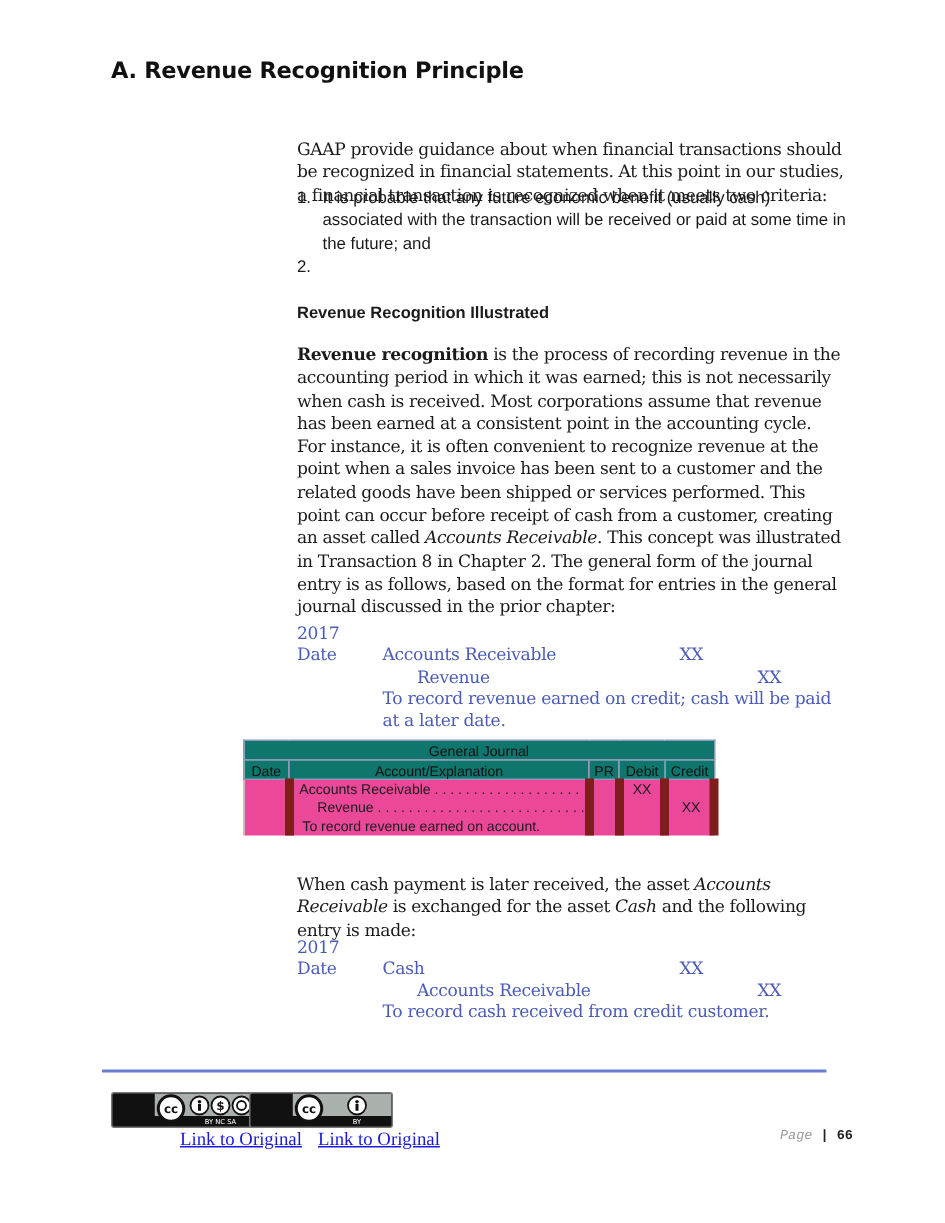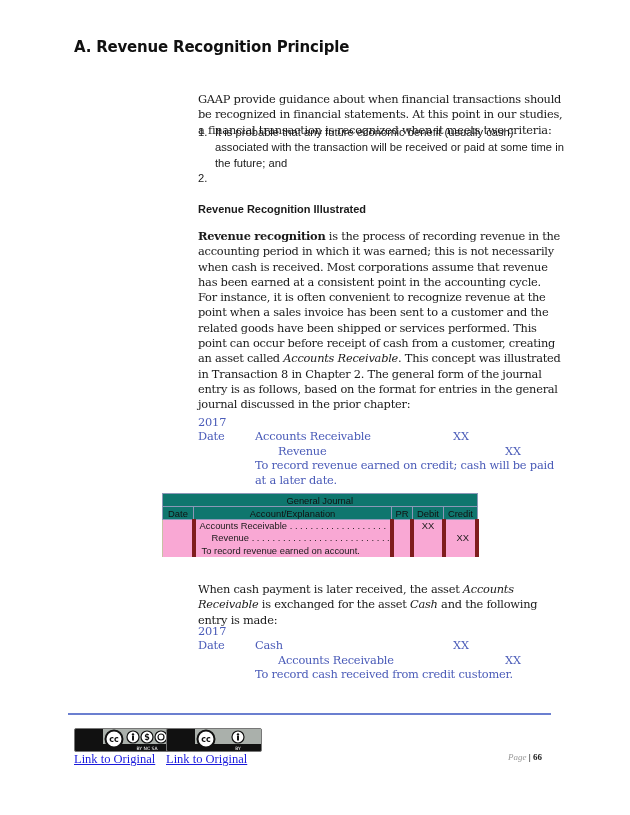--- a/index.html
+++ b/index.html
@@ -7,26 +7,26 @@
   .abs { position:absolute; }
   .h1 { left:74px; top:38px; font-family:"DejaVu Sans", sans-serif; font-weight:bold; font-size:15px; color:#111; letter-spacing:-0.2px; }
   .para { left:198px; width:365px; font-size:11.4px; line-height:15.3px; letter-spacing:-0.25px; }
   .list { left:198px; width:370px; font-family:"Liberation Sans", sans-serif; font-size:11.2px; line-height:15.3px; margin:0; padding:0; list-style:none; }
   .list li { position:relative; padding-left:17px; }
   .list li .num { position:absolute; left:0; top:0; }
   .h2 { left:198px; top:203px; font-family:"Liberation Sans", sans-serif; font-weight:bold; font-size:11px; }
   .entry { font-family:"DejaVu Serif", serif; font-size:11.4px; color:#4a5bb8; line-height:14.6px; letter-spacing:-0.2px; }
   table.gj { position:absolute; left:162px; top:493px; width:317px; border-collapse:collapse; font-family:"Liberation Sans", sans-serif; font-size:9.4px; }
   table.gj th { background:#0f766e; font-weight:normal; color:#111; border:1px solid #8c98b8; height:12px; padding:0; }
-  table.gj td { background:#f9a8d4; border-left:1px solid #c6c2a4; border-right:4px solid #7f1d1d; vertical-align:top; padding:0; }
+  table.gj td { background:#ec4899; border-left:1px solid #c6c2a4; border-right:6px solid #7f1d1d; vertical-align:top; padding:0; }
   .acct-lines div { height:12.3px; line-height:12.3px; white-space:nowrap; }
   .rule { left:68px; top:713px; width:483px; height:2px; background:#6b7fd0; }
   .cc { height:22px; background:#111; border:1px solid #777; border-radius:2px;padding-left:28px; }
-  .link { font-family:"Liberation Serif", serif; font-size:12.5px; color:#1a1adc; text-decoration:underline; }
-  .pagenum { left:508px; top:752px; font-family:Liberation Serif, serif; font-size:9px; color:#9a9a9a; font-style:italic;text-align:right; }
+  .link { font-family:"Liberation Serif", serif; font-size:12.5px; color:#1a1adc; text-decoration:underline;margin-left:46px; }
+  .pagenum { left:520px; top:752px; font-family:Liberation Mono, monospace; font-size:9px; color:#9a9a9a; font-style:italic;text-align:right; }
   .pagenum b { color:#222; font-style:normal; }
 </style>
 </head>
 <body>
 
 <div class="abs h1">A. Revenue Recognition Principle</div>
 
 <div class="abs para" style="top:70px;margin-top:22px;">GAAP provide guidance about when financial transactions should be recognized in financial statements. At this point in our studies, a financial transaction is recognized when it meets two criteria:</div>
 
 <ol class="abs list" style="top:125px;">

